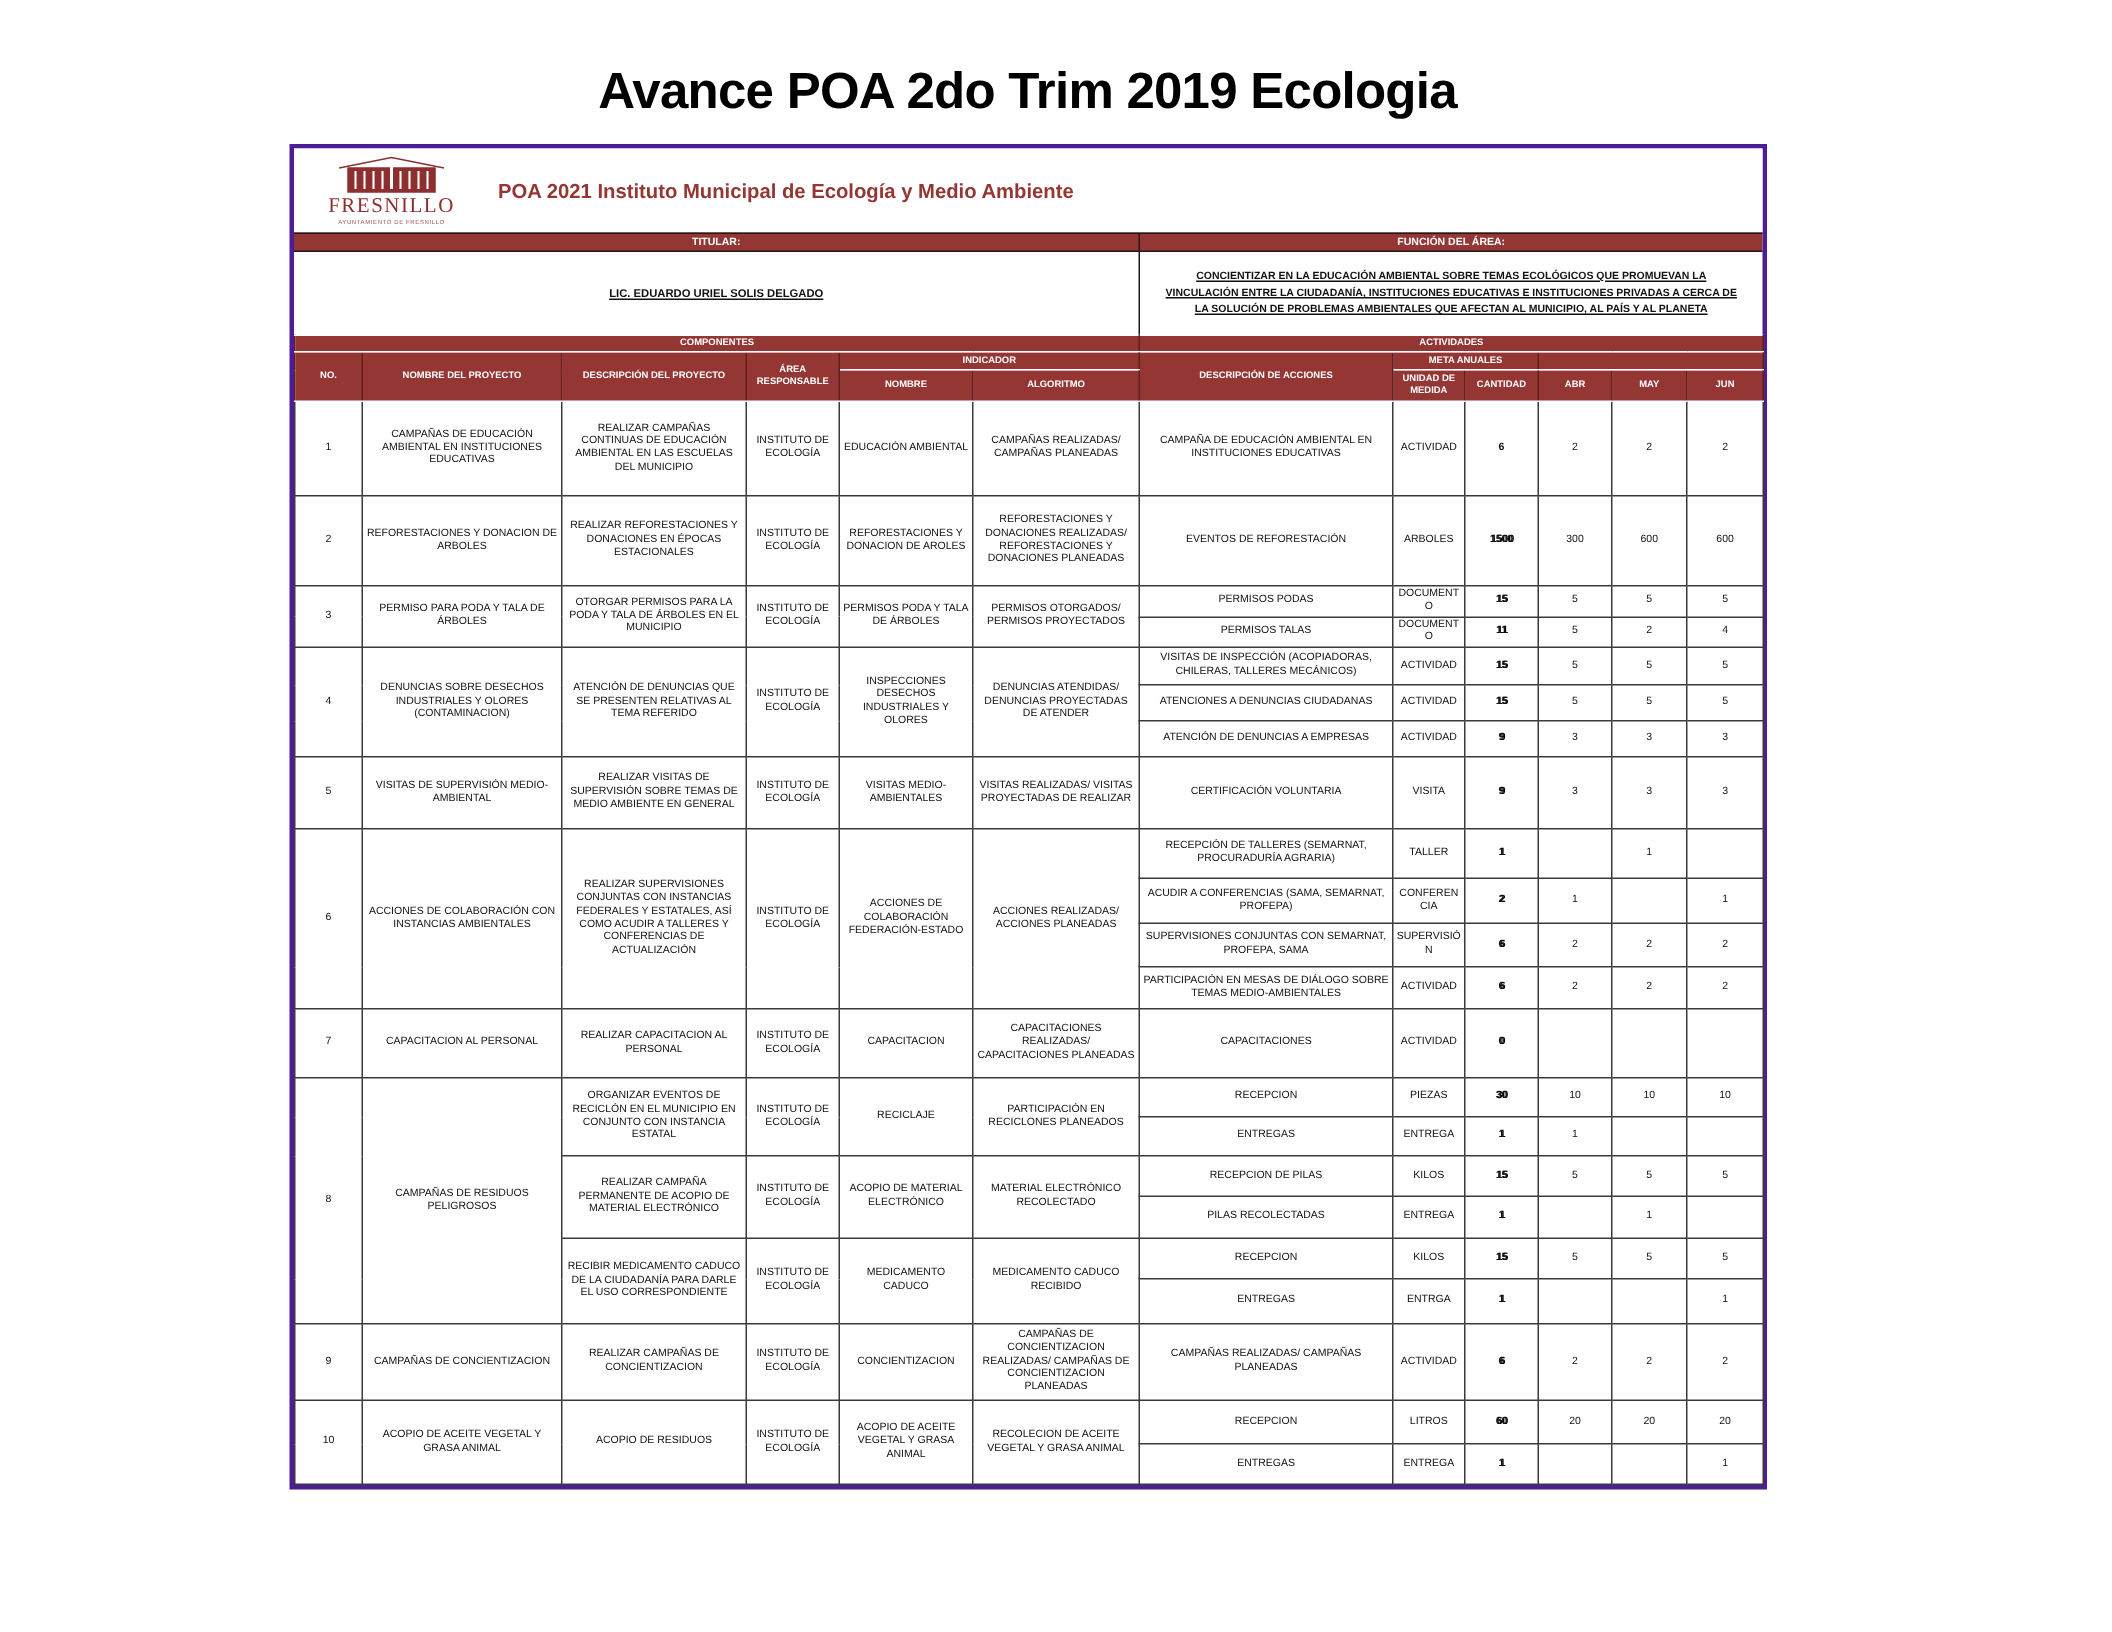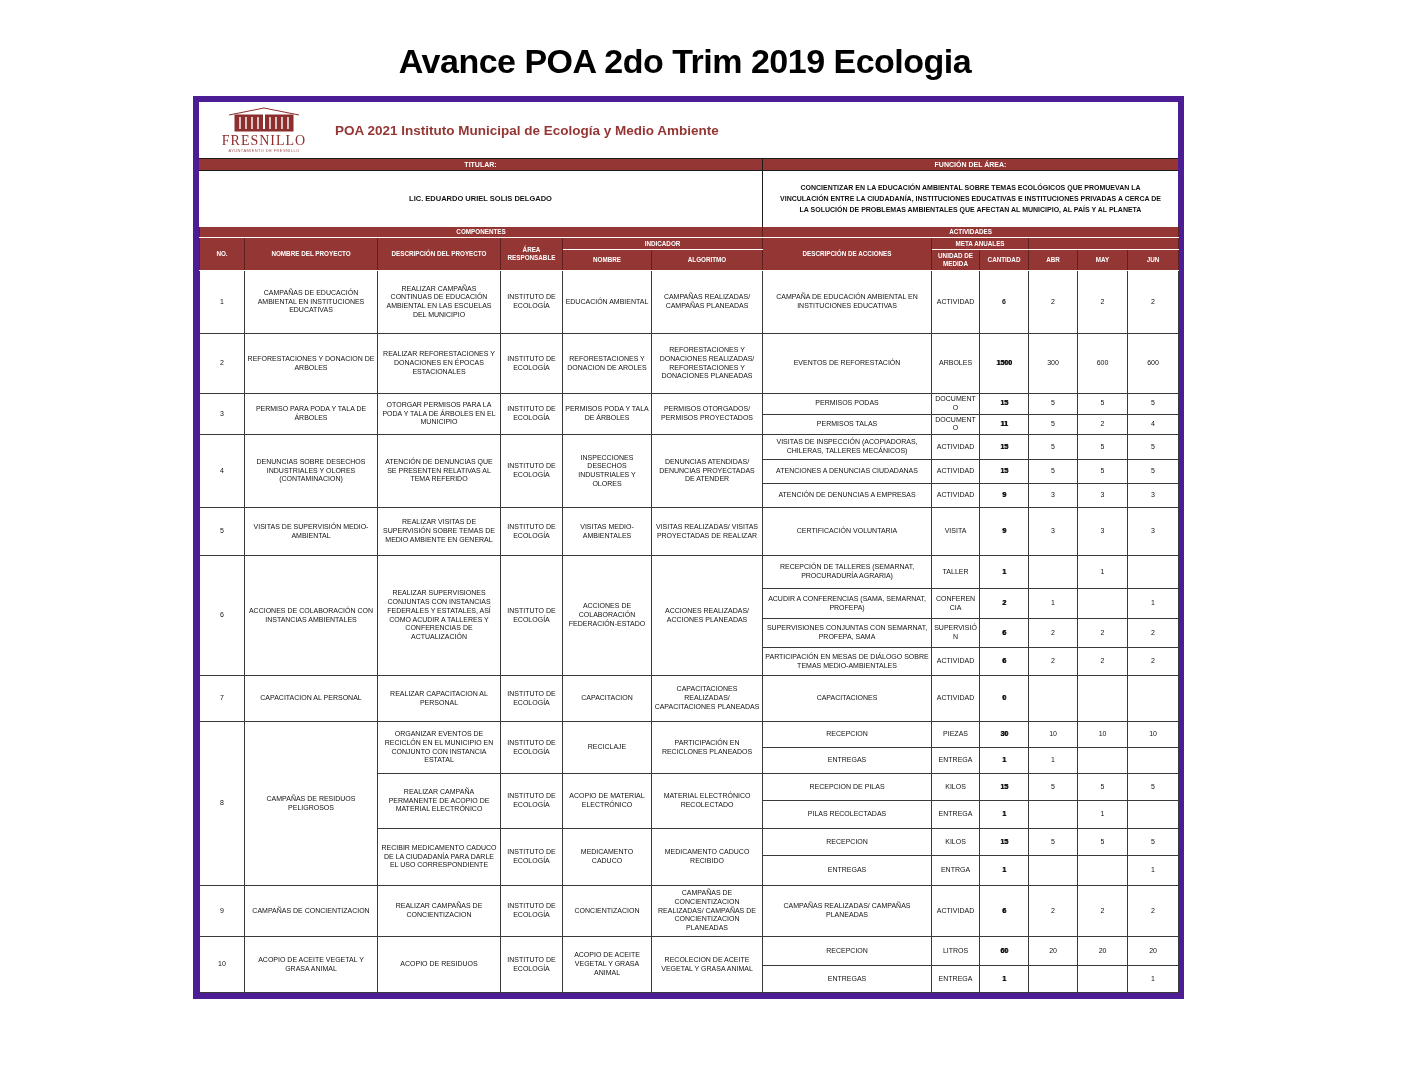--- a/index.html
+++ b/index.html
@@ -7,35 +7,35 @@
     width:1408px;height:1088px;background:#ffffff;position:relative;
     font-family:"Liberation Sans", sans-serif;color:#111;
     -webkit-font-smoothing:antialiased;
   }
   .page-title{
     position:absolute;top:42px;left:160px;width:1050px;text-align:center;
     font-size:34px;font-weight:800;letter-spacing:-0.5px;color:#000;
   }
   .sheet{
     position:absolute;left:193px;top:96px;width:979px;
-    border:6px solid #4c1d95;background:#fff;box-sizing:content-box;
+    border:3px solid #4c1d95;background:#fff;box-sizing:content-box;
   }
   
   .sheet-header{display:flex;align-items:center;height:56px;background:#fff;}
   .logo{width:130px;display:flex;flex-direction:column;align-items:center;justify-content:center;line-height:1;}
   .logo-word{font-family:"Liberation Serif", serif;font-size:14px;letter-spacing:1px;color:#8c2f2e;font-weight:400;margin-top:1px;}
   .logo-tagline{font-size:4px;color:#a05452;letter-spacing:.4px;margin-top:1px;filter:blur(.2px);}
   .org-title{flex:1;color:#943634;font-weight:bold;font-size:13.5px;padding-left:6px;}
   
   .band-row{display:flex;background:#943634;border-top:1px solid #1c1c1c;border-bottom:1px solid #1c1c1c;}
   .band-row .bcell{color:#fff;font-weight:bold;font-size:7px;text-align:center;padding:2px 0;}
   .bcell.left{width:563px;}
   .bcell.right{flex:1;border-left:1px solid #1c1c1c;}
   .value-row{display:flex;height:55px;}
-  .vcell{display:flex;align-items:center;justify-content:center;text-align:center;font-weight:bold;}
+  .vcell{display:flex;align-items:center;justify-content:center;text-align:center;font-weight:bold;text-decoration:underline;}
   .vcell.left{width:563px;font-size:7.5px;}
   .vcell.right{flex:1;border-left:1px solid #1c1c1c;font-size:7px;line-height:1.6;padding:0 14px;}
   
   table.poa{border-collapse:collapse;width:979px;table-layout:fixed;}
   table.poa thead th{
     background:#943634;color:#fff;font-weight:bold;font-size:6.3px;
     border-top:1px solid #fff;border-bottom:1px solid #fff;
     border-left:1px solid #5e1f1e;border-right:1px solid #5e1f1e;
     padding:1px;line-height:1.25;
   }

